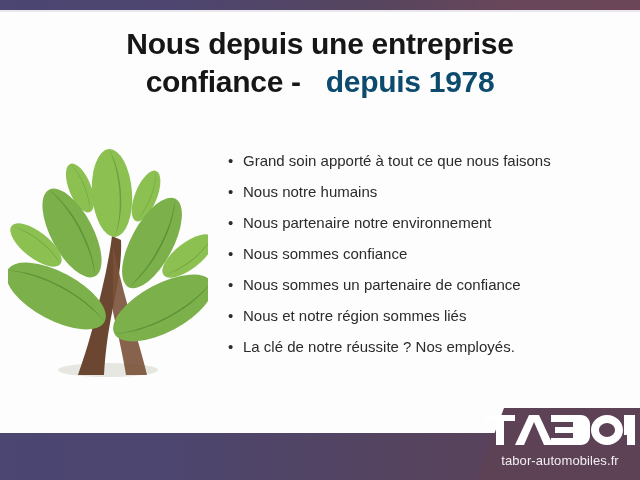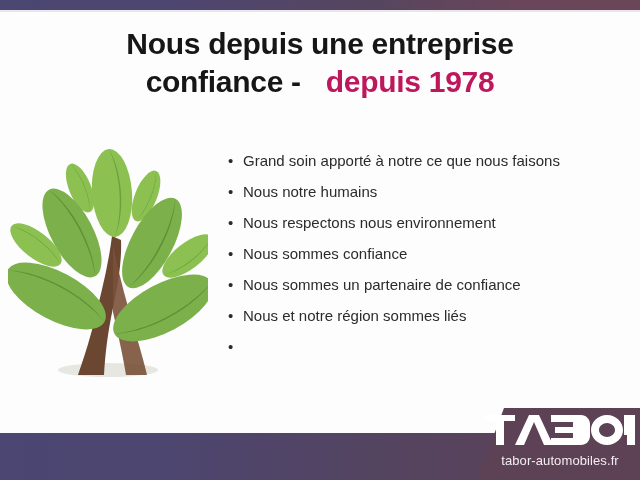--- a/index.html
+++ b/index.html
@@ -41,21 +41,21 @@
     left: 0; top: 25px;
     width: 640px;
     text-align: center;
     font-weight: bold;
     font-size: 30px;
     line-height: 38px;
     letter-spacing: -0.3px;
     color: #161616;
   }
   #headline .accent {
-    color: #be185d;
+    color: #0c4a6e;
   }
   #headline .gap {
     display: inline-block;
     width: 9px;
   }
 
   
   #tree {
     position: absolute;
     left: 8px;
@@ -202,44 +202,45 @@
           <ellipse cx="0" cy="0" rx="24" ry="55" fill="#7cb04a"></ellipse>
           <path d="M0 -55 C15 -25 15 25 0 55 C13 22 13 -22 0 -55 Z" fill="#5d9137"></path>
         </g>
       </g>
     </svg>
   </div>
 
   <div id="bullets">
     <div class="bullet-row">
       <span class="bullet-dot">•</span>
-      <span class="bullet-text">Grand soin apporté à notre ce que nous faisons</span>
+      <span class="bullet-text">Grand soin apporté à tout ce que nous faisons</span>
     </div>
     <div class="bullet-row">
       <span class="bullet-dot">•</span>
       <span class="bullet-text">Nous notre humains</span>
     </div>
     <div class="bullet-row">
       <span class="bullet-dot">•</span>
-      <span class="bullet-text">Nous respectons nous environnement</span>
+      <span class="bullet-text">Nous partenaire notre environnement</span>
     </div>
     <div class="bullet-row">
       <span class="bullet-dot">•</span>
       <span class="bullet-text">Nous sommes confiance</span>
     </div>
     <div class="bullet-row">
       <span class="bullet-dot">•</span>
       <span class="bullet-text">Nous sommes un partenaire de confiance</span>
     </div>
     <div class="bullet-row">
       <span class="bullet-dot">•</span>
       <span class="bullet-text">Nous et notre région sommes liés</span>
     </div>
     <div class="bullet-row">
       <span class="bullet-dot">•</span>
+      <span class="bullet-text">La clé de notre réussite ? Nos employés.</span>
     </div>
   </div>
 
   <div id="footer-bar"></div>
   <div id="logo-panel"></div>
 
   <div id="logo-wrap">
     <svg id="logo-mark" viewBox="0 0 150 32" xmlns="http://www.w3.org/2000/svg">
 
       <path d="M0 1 H30 V7 H19 V31 H11 V7 H0 Z" fill="#ffffff"></path>

